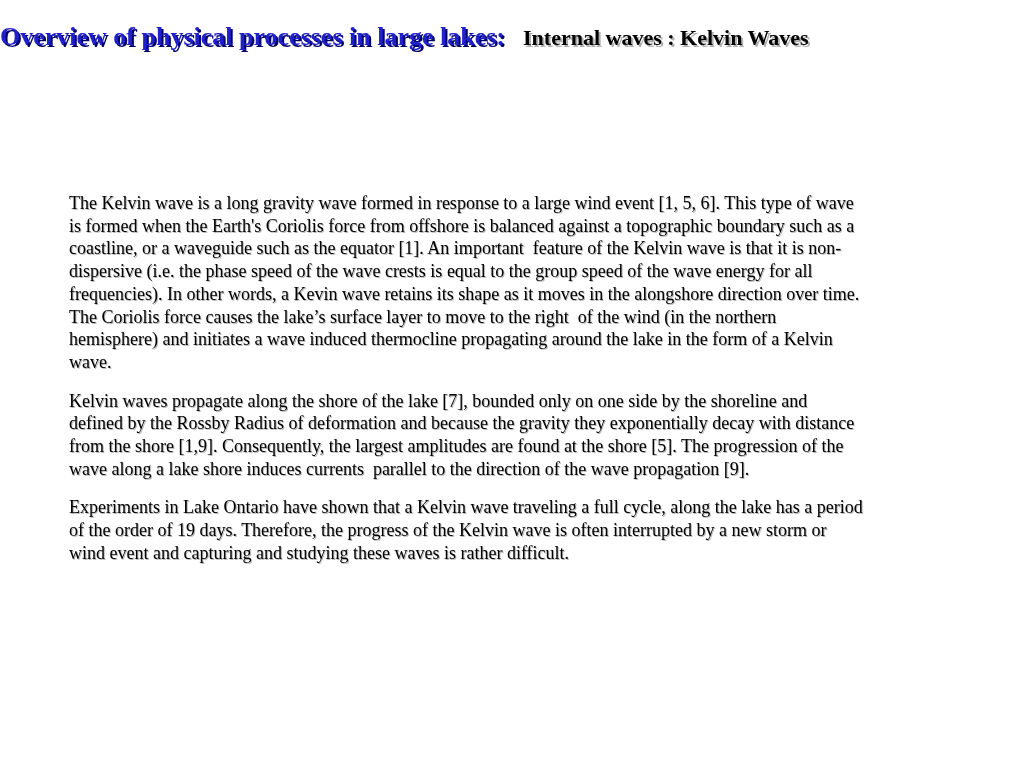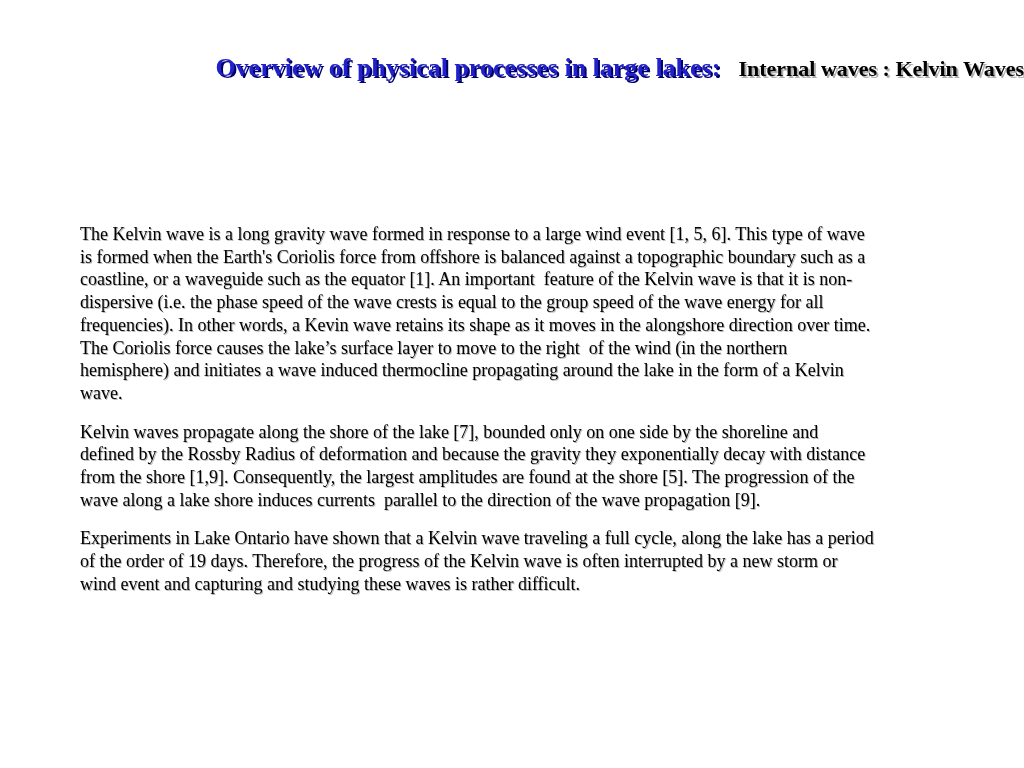--- a/index.html
+++ b/index.html
@@ -6,22 +6,22 @@
   html, body { background: #ffffff; }
   .slide {
     position: relative;
     width: 1024px;
     height: 768px;
     background: #ffffff;
     overflow: hidden;
     font-family: "Liberation Serif", "DejaVu Serif", serif;
   }
   .title-row {
-    padding-top: 53px;
-    text-align: right;
+    padding-top: 22px;
+    text-align: left;
     white-space: nowrap;
   }
   .title-main {
     font-family: "Liberation Serif", "DejaVu Serif", serif;
     font-weight: bold;
     font-size: 26px;
     color: #2121cc;
     text-shadow: 2px 2px 0 #000066;
     letter-spacing: 0px;
   }
@@ -38,21 +38,21 @@
     margin-left: 64px;
     width: 950px;
   }
   .para {
     font-family: "Liberation Serif", "DejaVu Serif", serif;
     font-size: 18px;
     line-height: 22.7px;
     color: #000000;
     text-shadow: 1px 1px 0 #b8b8b8;
     white-space: pre-wrap;
-    margin: 0 0 16px 16px;
+    margin: 0 0 16px 5px;
   }
 </style>
 </head>
 <body>
 
 <div class="slide">
   <div class="title-row">
     <span class="title-main">Overview of physical processes in large lakes:</span>
     <span class="title-sub">Internal waves : Kelvin Waves</span>
   </div>

